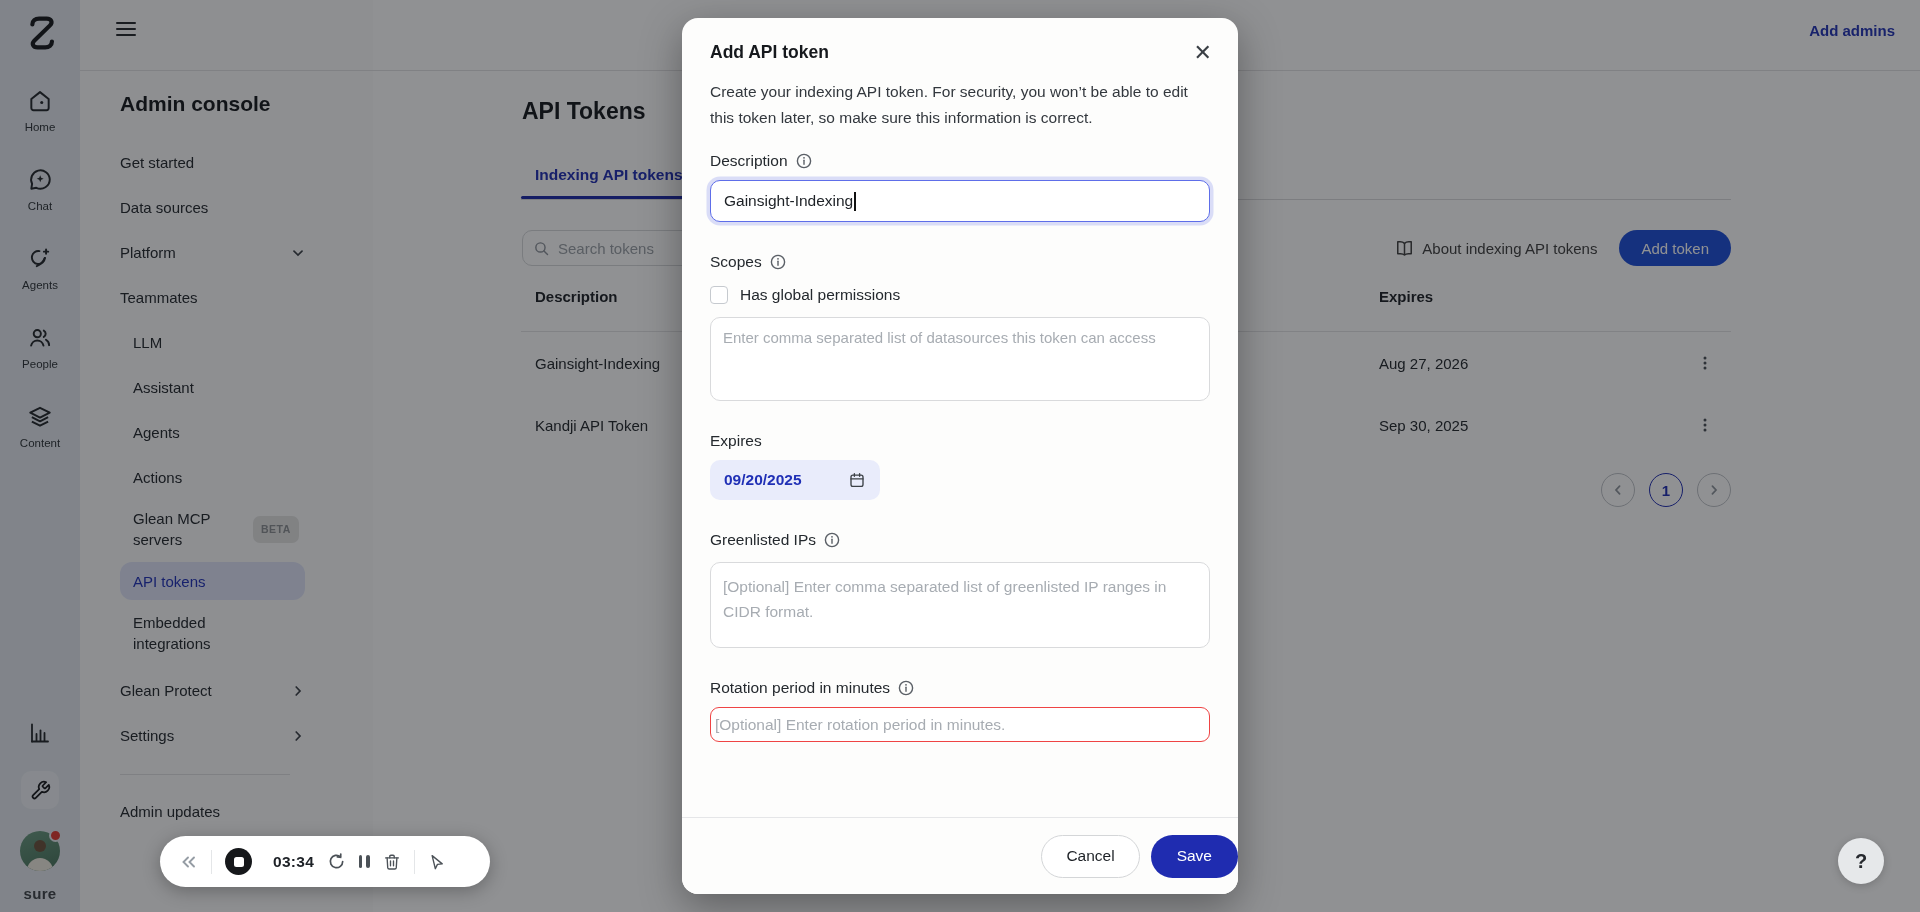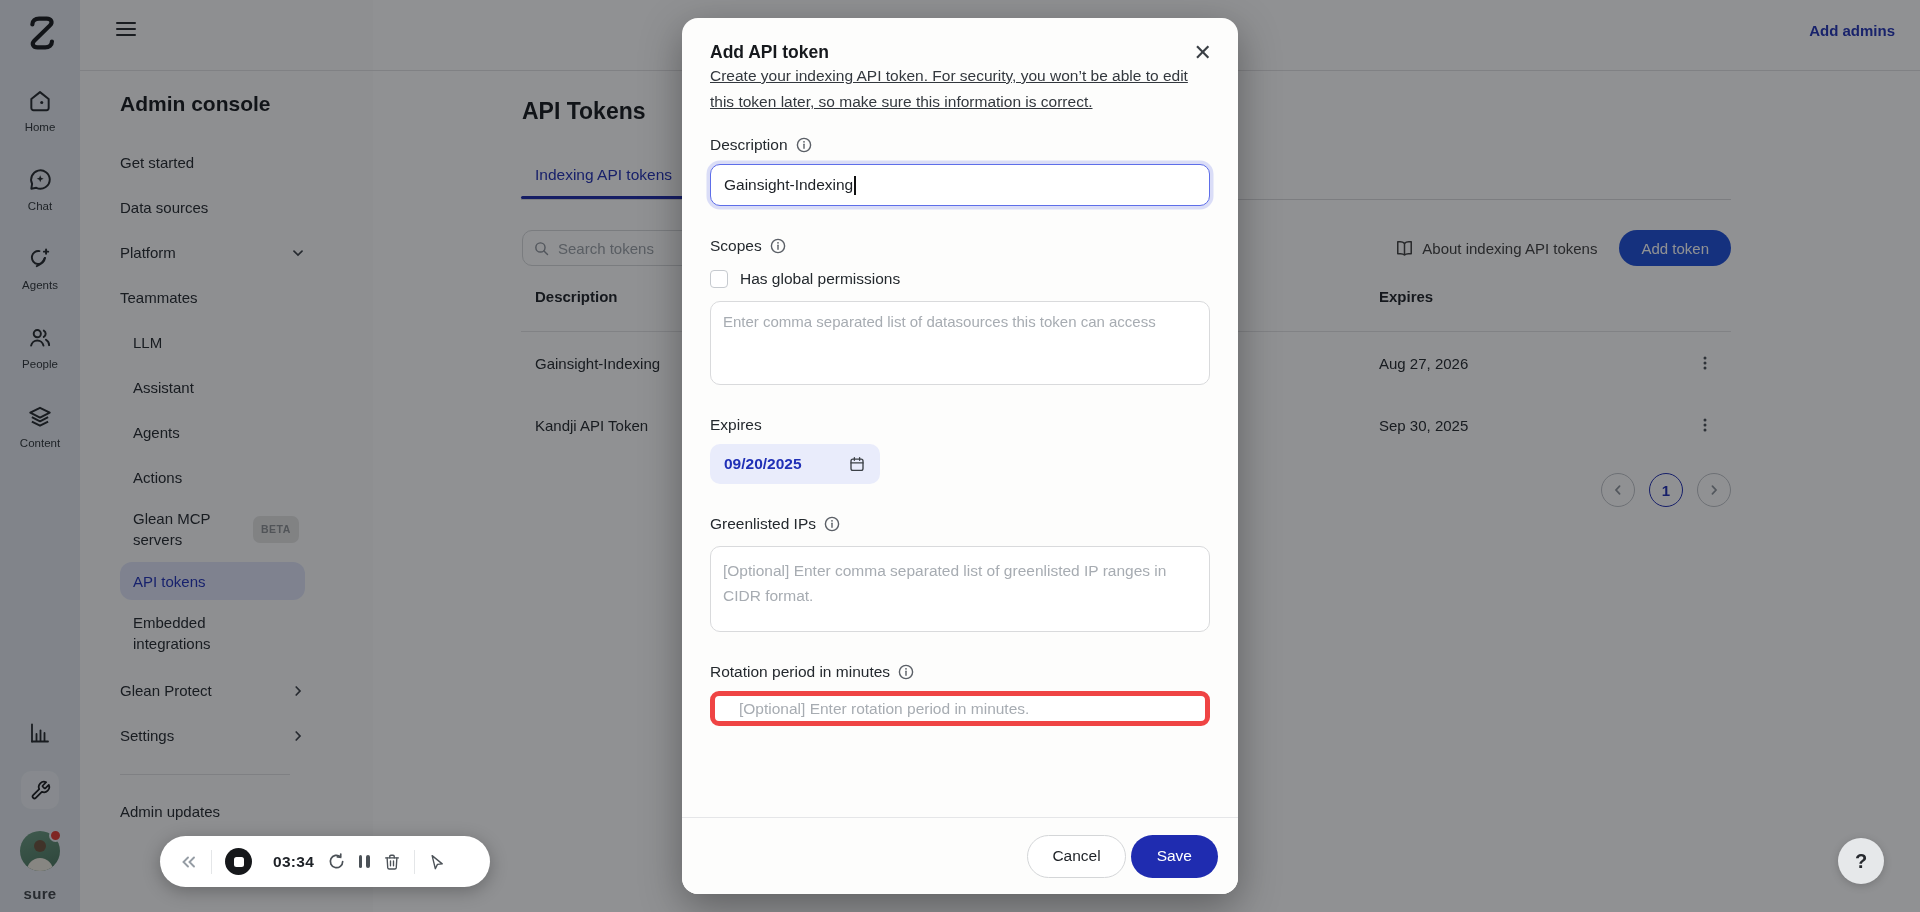--- a/index.html
+++ b/index.html
@@ -47,21 +47,21 @@
   .pill-selected { margin: 4px 0 4px 40px; width: 185px; height: 38px; border-radius: 12px; background: #dfe4f8;
     display: flex; align-items: center; padding-left: 13px; font-size: 15px; font-weight: 500; color: #2131b8; cursor: pointer; }
   .nav-divider { margin: 16px 0 14px 40px; width: 170px; height: 1px; background: #dfe0e2; }
 
   
   .main { position: absolute; left: 373px; top: 0; right: 0; bottom: 0; background: #ffffff; }
   .top-divider { position: absolute; left: -293px; right: 0; top: 70px; height: 1px; background: #e1e2e4; }
   .add-admins { position: absolute; right: 25px; top: 22px; font-size: 15px; font-weight: 600; color: #2334b6; cursor: pointer; }
   .page-title { position: absolute; left: 149px; top: 98px; font-size: 23px; font-weight: 700; color: #16191d; }
   .tabbar-border { position: absolute; left: 148px; width: 1210px; top: 199px; height: 1px; background: #dadbdd; }
-  .tab { position: absolute; left: 162px; top: 166px; font-size: 15.5px; font-weight: 400; color: #212fb4; cursor: pointer; }
+  .tab { position: absolute; left: 162px; top: 166px; font-size: 15.5px; font-weight: 700; color: #212fb4; cursor: pointer; }
   .tab-underline { position: absolute; left: 148px; top: 196px; width: 172px; height: 3px; background: #1c2aa8; border-radius: 2px; }
   .search-box { position: absolute; left: 149px; top: 230px; width: 258px; height: 36px; border: 1px solid #d6d8da;
     border-radius: 10px; background: #fff; display: flex; align-items: center; padding: 0 10px; gap: 8px; color: #8b9199; }
   .search-box input { border: none; outline: none; flex: 1; font-size: 15px; font-family: inherit; color: #1d2126; background: transparent; }
   .search-box input::placeholder { color: #9aa0a6; }
   .right-actions { position: absolute; right: 189px; top: 230px; height: 36px; display: flex; align-items: center; gap: 22px; }
   .about-link { display: flex; align-items: center; gap: 8px; color: #404040; font-size: 15px; cursor: pointer; }
   .btn-primary { height: 36px; padding: 0 22px; border: none; border-radius: 999px; background: #1d4ed8; color: #fff;
     font-size: 15px; font-weight: 500; font-family: inherit; cursor: pointer; }
   .table-header { position: absolute; top: 288px; left: 149px; right: 189px; display: flex; font-size: 15px; font-weight: 600; color: #1d2126; }
@@ -75,43 +75,43 @@
   .page-circle { width: 34px; height: 34px; border-radius: 50%; border: 1px solid #bfc3c8; color: #8e959c;
     display: flex; align-items: center; justify-content: center; background: transparent; cursor: pointer; }
   .page-current { border: 1.6px solid #212fb4; color: #212fb4; font-size: 15px; font-weight: 600; }
 
   
   .backdrop { position: absolute; inset: 0; background: rgba(13,15,20,0.46); z-index: 10; }
   .modal { position: absolute; left: 682px; top: 18px; width: 556px; height: 876px; background: #fdfdfc;
     border-radius: 16px; box-shadow: 0 12px 40px rgba(0,0,0,.35); z-index: 20; padding: 24px 28px 0 28px; }
   .modal-close { position: absolute; right: 22px; top: 20px; font-size: 22px; color: #3a3f45; cursor: pointer; line-height: 1; padding: 4px; }
   .modal-title { font-size: 17.5px; font-weight: 700; color: #16191d; }
-  .modal-body-text { margin-top: 0; font-size: 15.5px; line-height: 25.5px; color: #33383e; text-decoration: underline; }
+  .modal-body-text { margin-top: 16px; font-size: 15.5px; line-height: 25.5px; color: #33383e; }
   .field-label { display: flex; align-items: center; gap: 8px; font-size: 15.5px; color: #24292e; }
   .mt-lg { margin-top: 31px; } .mt-md { margin-top: 22px; }
   .info-ic { color: #5a5f66; }
   .text-input-focused { margin-top: 10px; height: 42px; border: 1.5px solid #5e6ee9; border-radius: 10px;
     box-shadow: 0 0 0 3.5px rgba(94,110,233,0.22); background: #fff; display: flex; align-items: center;
     padding: 0 13px; font-size: 15.5px; color: #1d2126; cursor: text; }
   .caret { display: inline-block; width: 1.5px; height: 19px; background: #111; margin-left: 1px; }
   .checkbox-row { margin-top: 15px; display: flex; align-items: center; gap: 12px; font-size: 15.5px; color: #24292e; }
   .checkbox { width: 18px; height: 18px; border: 1.5px solid #c6cacf; border-radius: 4px; background: #fff; cursor: pointer; flex: none; }
   .area { margin-top: 13px; width: 100%; border: 1px solid #d9dadc; border-radius: 10px; background: #fff;
     font-family: inherit; font-size: 15px; color: #1d2126; padding: 11px 12px; resize: none; outline: none; display: block; }
   .area::placeholder { color: #a7acb2; }
   .area-scopes { height: 84px; }
   .area-ips { height: 86px; font-size: 15.5px; line-height: 25px; }
   .date-chip { margin-top: 10px; width: 170px; height: 40px; border-radius: 10px; background: #e9ecfb;
     display: flex; align-items: center; justify-content: space-between; padding: 0 14px; cursor: pointer; }
   .date-chip .dt { font-size: 15.5px; font-weight: 600; color: #2030b6; }
-  .rotation-input { margin-top: 10px; width: 100%; height: 35px; border: 5px solid #ef4444; border-radius: 9px;
-    font-family: inherit; font-size: 15.5px; padding: 0 24px; outline: none; display: block; color:#1d2126; }
+  .rotation-input { margin-top: 10px; width: 100%; height: 35px; border: 1px solid #ef4444; border-radius: 9px;
+    font-family: inherit; font-size: 15.5px; padding: 0 4px; outline: none; display: block; color:#1d2126; }
   .rotation-input::placeholder { color: #a7acb2; }
   .modal-footer { position: absolute; left: 0; right: 0; bottom: 0; height: 77px; border-top: 1px solid #e5e6e8;
-    display: flex; align-items: center; justify-content: flex-end; gap: 5px; padding-right: 20px;
+    display: flex; align-items: center; justify-content: flex-end; gap: 11px; 
     border-radius: 0 0 16px 16px; background: #fdfdfc; }
   .btn-cancel { height: 43px; padding: 0 24px; border-radius: 999px; border: 1px solid #d4d6d8; background: #fff;
     font-size: 15.5px; font-weight: 500; color: #1d2126; font-family: inherit; cursor: pointer; }
   .btn-save { height: 43px; padding: 0 26px; border-radius: 999px; border: none; background: #1f2cb0;
     font-size: 15.5px; font-weight: 500; color: #fff; font-family: inherit; cursor: pointer; }
 
   
   .recorder { position: absolute; left: 160px; top: 836px; width: 330px; height: 51px; background: #ffffff;
     border-radius: 999px; box-shadow: 0 4px 18px rgba(0,0,0,.28); z-index: 30; display: flex; align-items: center;
     padding: 0 20px; gap: 13px; }

